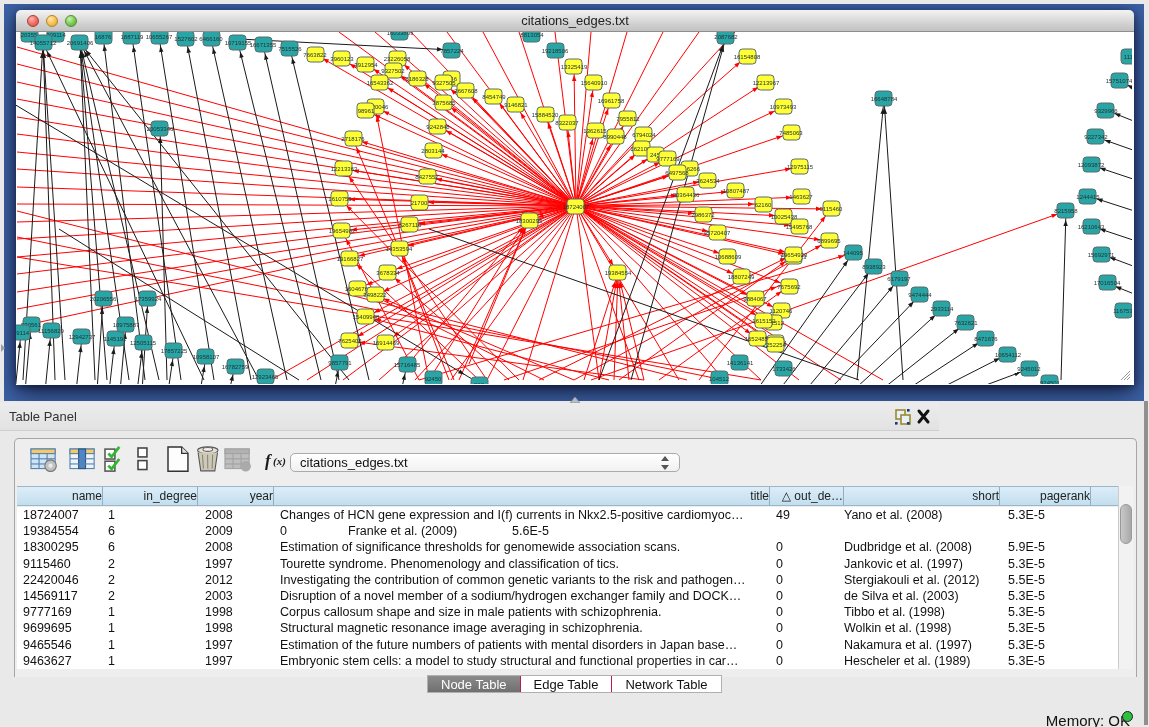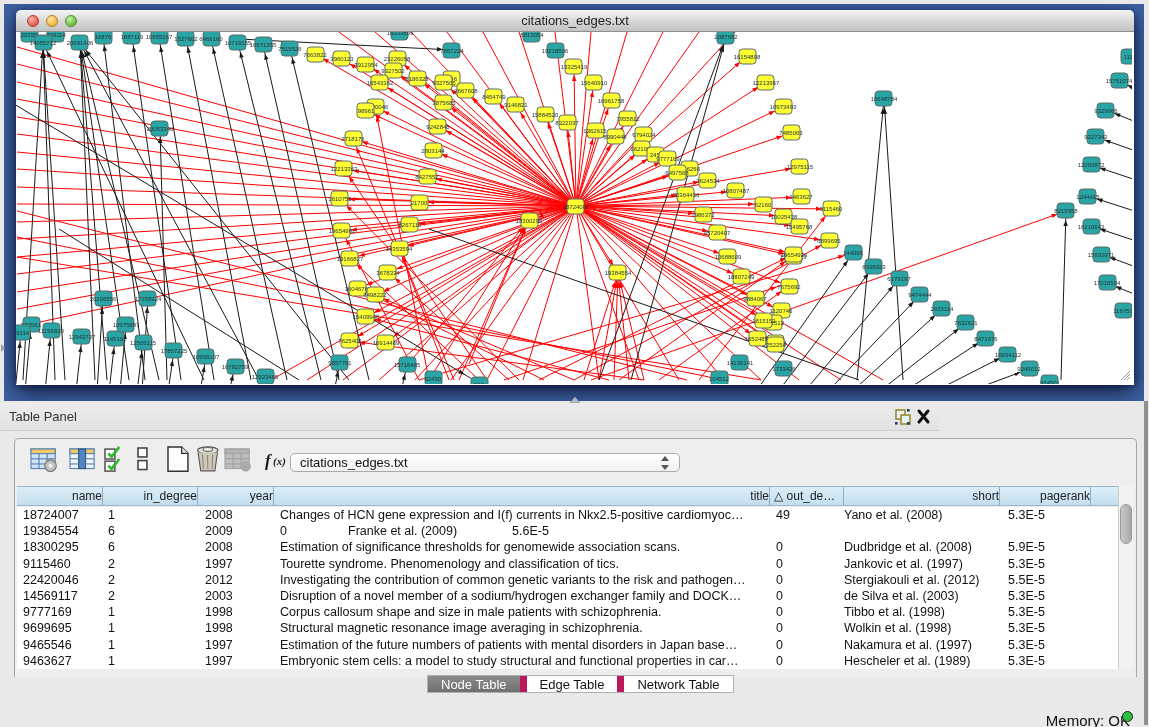--- a/index.html
+++ b/index.html
@@ -17,21 +17,21 @@
 #thead{position:absolute;left:2px;top:47px;width:1104px;height:20px;display:flex;background:linear-gradient(#dcedf8,#c3deee);border-top:1px solid #9ab6c8;border-bottom:1px solid #9ab6c8}
 #thead div{border-right:1px solid #8fb0c4;font-size:12px;color:#222;text-align:right;line-height:19px}
 #tbody{position:absolute;left:2px;top:68px;width:1104px;height:162px;background:#fff;font-size:12.5px;color:#111}
 .tr{display:flex;height:16.2px;line-height:16px;white-space:nowrap}
 .c0{width:86px;padding-left:6px}.c1{width:95px;padding-left:5px}.c2{width:76px;padding-left:7px}.c3{width:496px;padding-left:6px}.c4{width:74px;padding-left:6px}.c5{width:156px;text-align:left}.c6{width:91px;padding-left:8px}
 #vsb{position:absolute;right:3px;top:47px;width:15px;height:183px;background:#f2f2f2;border-left:1px solid #ccc}
 #vsb .thumb{position:absolute;left:1px;top:18px;width:12px;height:40px;border-radius:6px;background:linear-gradient(90deg,#c8c8c8,#a9a9a9);border:1px solid #999}
 #tabs{position:absolute;left:427px;top:274px;height:18px;display:flex;border:1px solid #b0b0b0;border-radius:0;overflow:hidden;background:#fff;font-size:13px}
 #tabs div{padding:0 13px;line-height:17px;color:#111}
 #tabs .sel{background:linear-gradient(#8c8c8c,#6f6f6f);color:#fff}
-#tabs .d{border-left:7px solid #be185d}
+#tabs .d{border-left:1px solid #be185d}
 #mem{position:absolute;right:19px;top:311px;font-size:15px;color:#111}
 #memdot{position:absolute;right:16px;top:310px;width:11px;height:11px;border-radius:50%;background:#2fbf3f;border:1px solid #222}
 #redge{position:absolute;right:1px;top:0;width:4px;height:324px;background:#909090}
 </style></head><body>
 <div id="desktop">
  <div id="gwin">
   <div id="tbar">
     <div class="tl" style="left:11px;background:radial-gradient(circle at 35% 30%,#ffb3ad,#ec6c60 55%,#d8463a);border:1px solid #b03a30"></div>
     <div class="tl" style="left:30px;background:radial-gradient(circle at 35% 30%,#ffe9a8,#f5bf4f 55%,#df9b2d);border:1px solid #b8821f"></div>
     <div class="tl" style="left:49px;background:radial-gradient(circle at 35% 30%,#c8f0b3,#78c94f 55%,#58a62e);border:1px solid #51902c"></div>
@@ -783,21 +783,21 @@
         <path d="M5 0 L9 5 L1 5 Z" fill="#555"></path>
             <path d="M5 14 L9 9 L1 9 Z" fill="#555"></path>
       </svg>
     </div>
   </div>
   <div id="thead">
     <div style="width:86px">name</div>
         <div style="width:95px">in_degree</div>
         <div style="width:76px">year</div>
     <div style="width:496px">title</div>
-        <div style="width:74px;text-align:left;padding-left:4px">△ out_de…</div>
+        <div style="width:74px;text-align:right;padding-left:4px">△ out_de…</div>
     <div style="width:156px">short</div>
         <div style="width:91px">pagerank</div>
   </div>
   <div id="tbody">
         <div class="tr">
           <div class="c0">18724007</div>
           <div class="c1">1</div>
           <div class="c2">2008</div>
           <div class="c3">Changes of HCN gene expression and I(f) currents in Nkx2.5-positive cardiomyoc…</div>
           <div class="c4">49</div>

